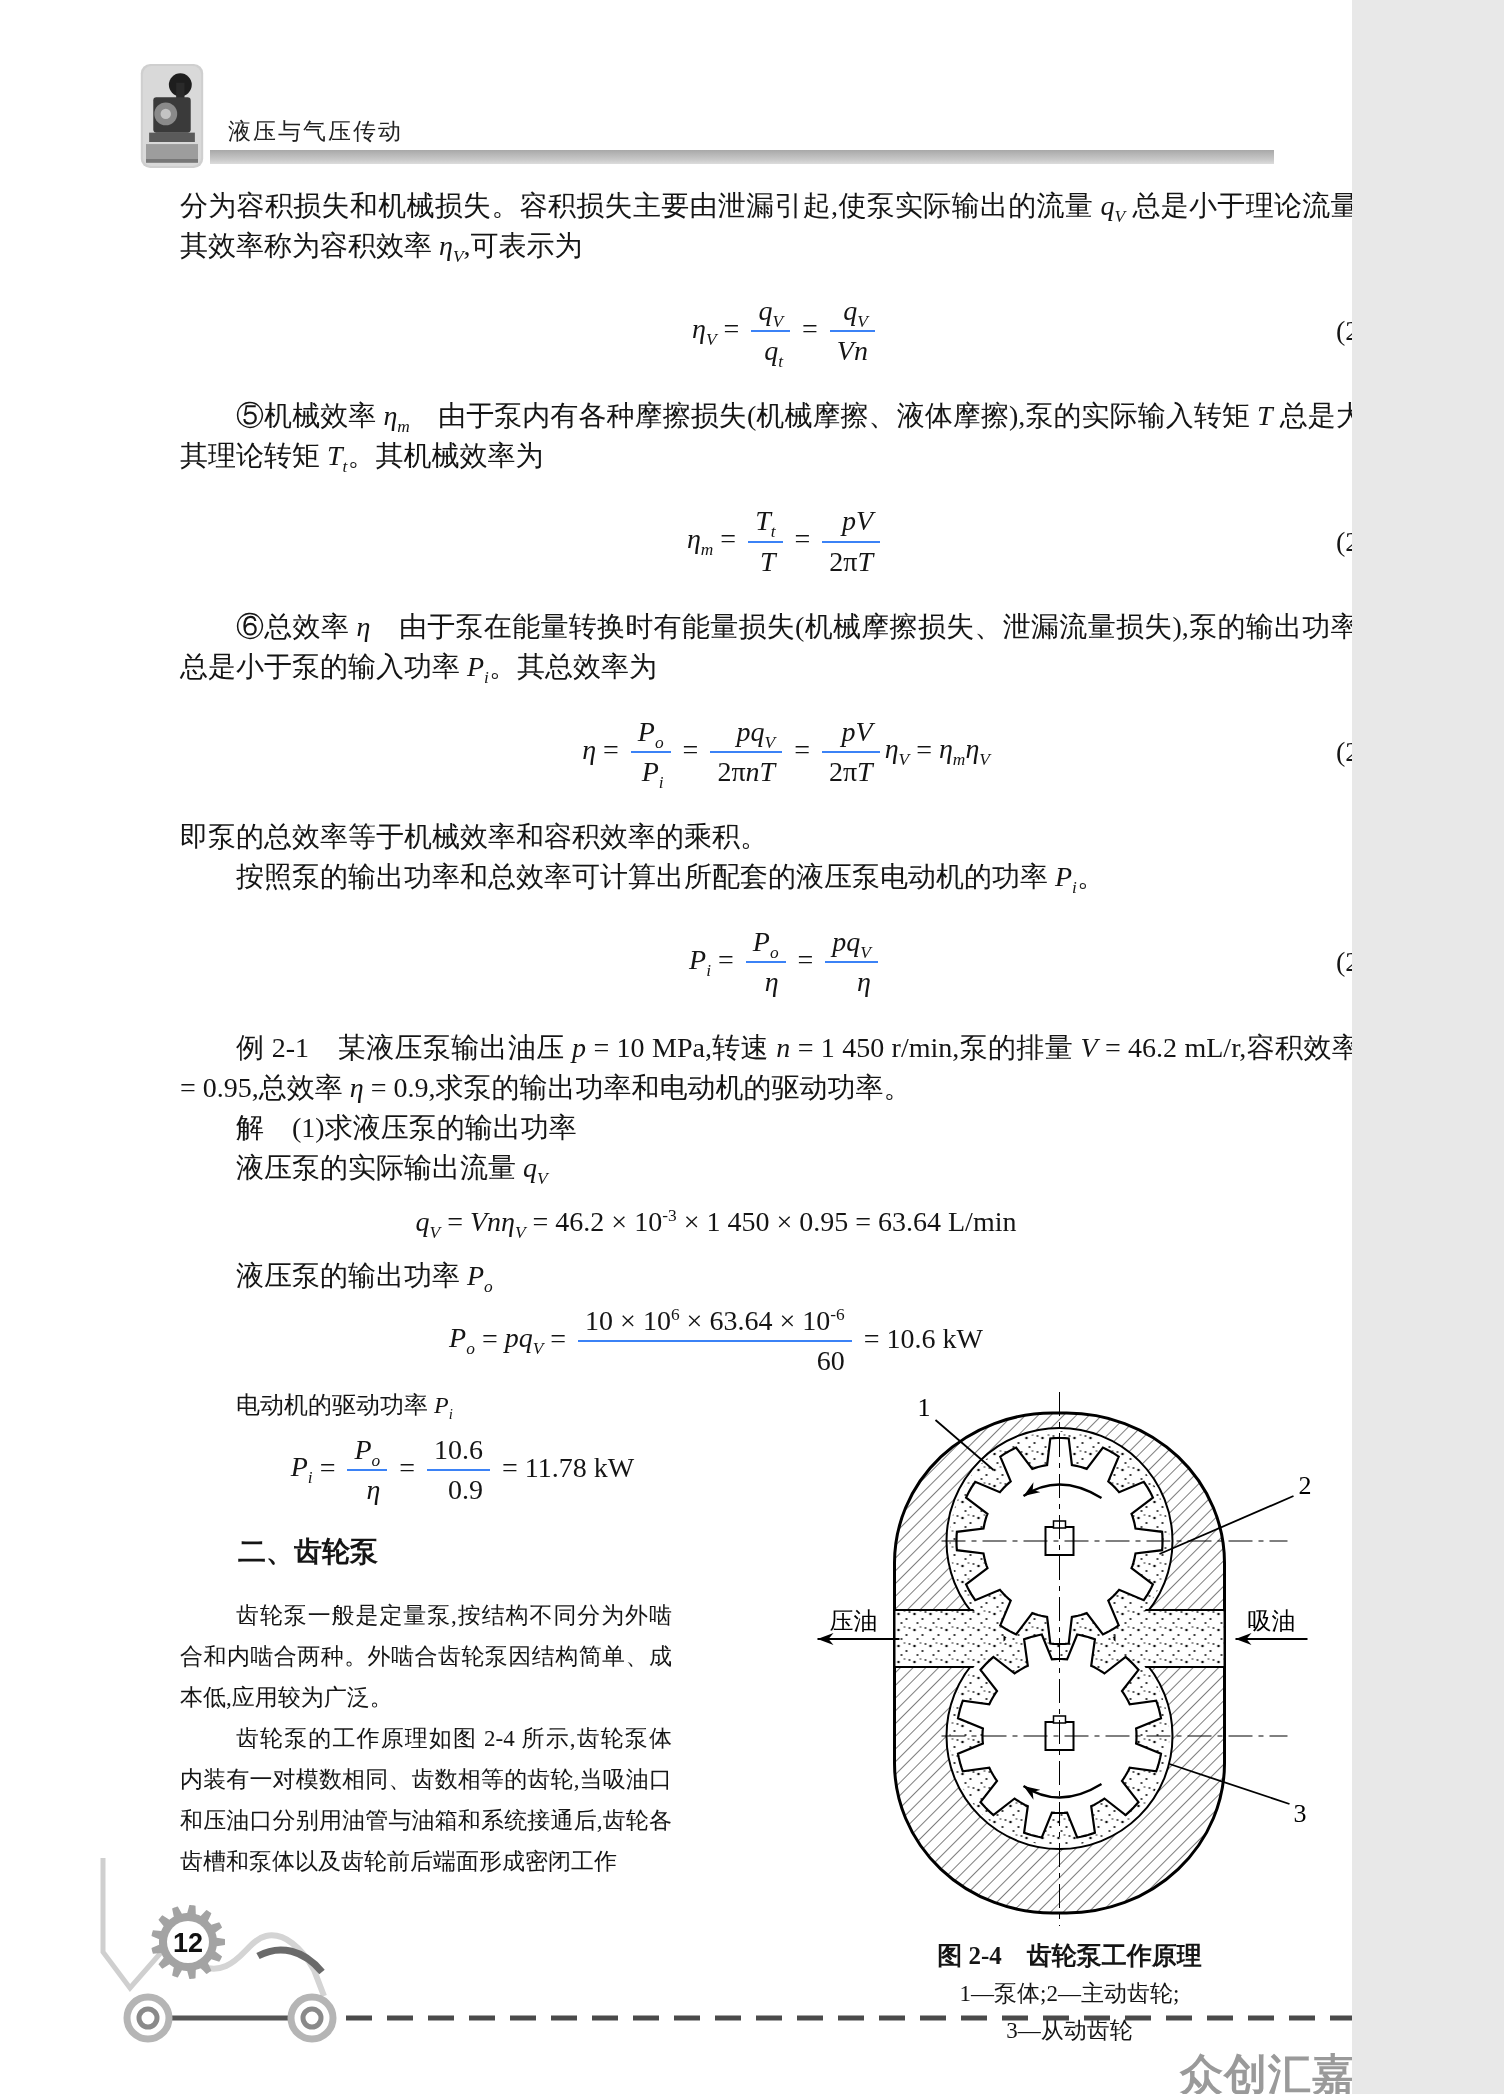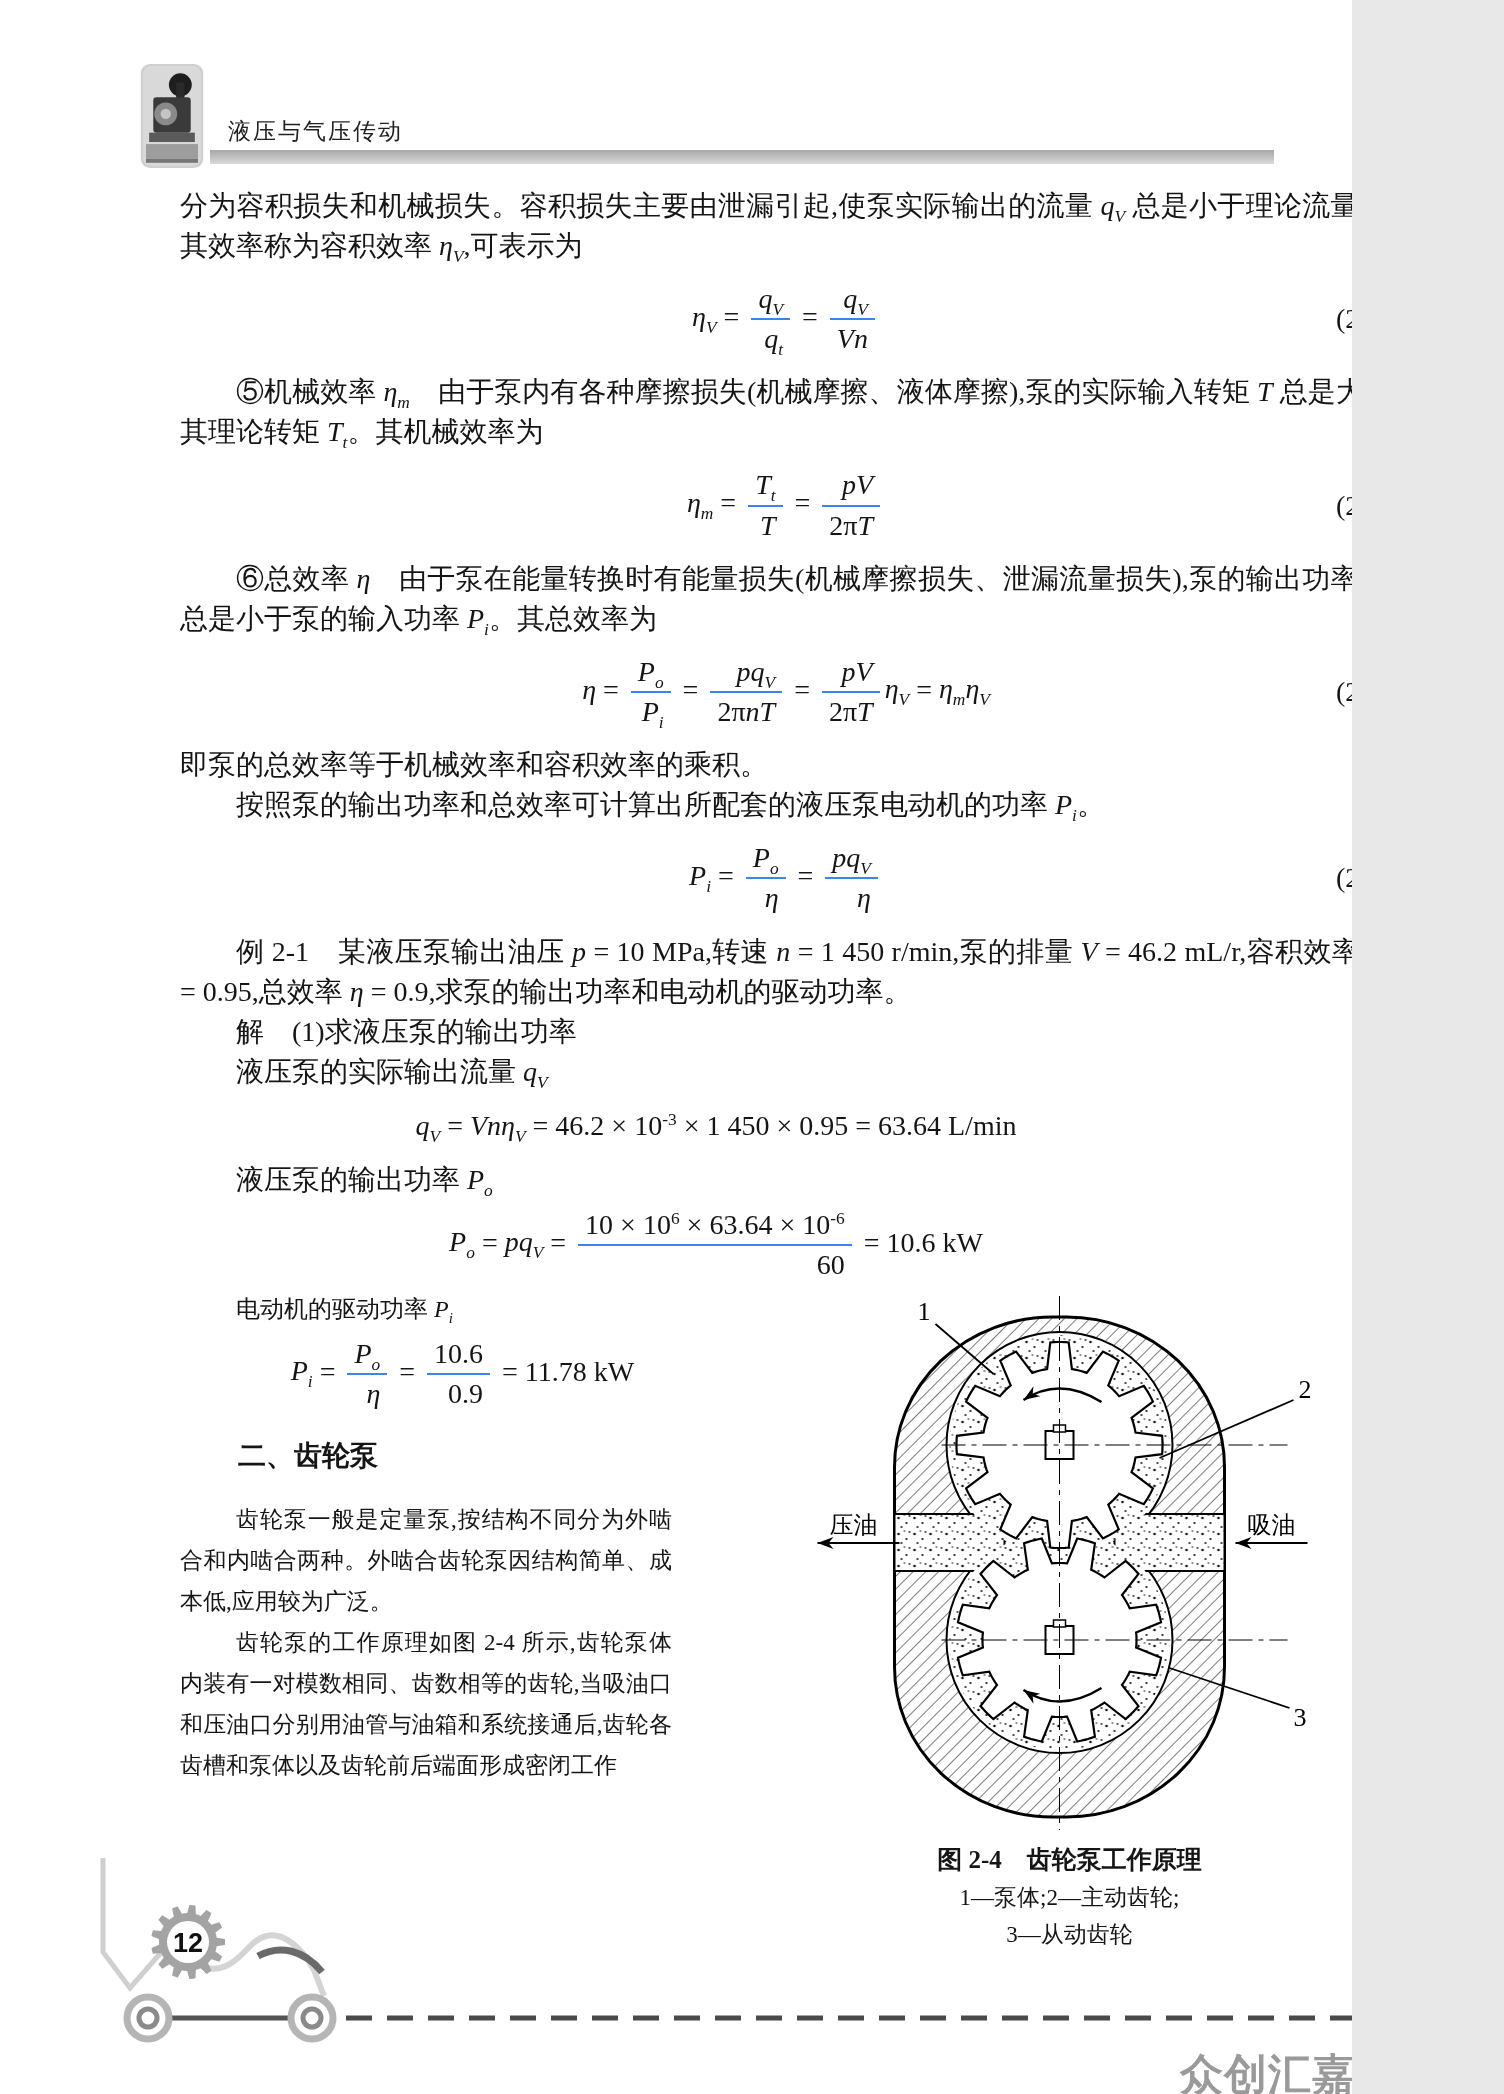--- a/index.html
+++ b/index.html
@@ -15,21 +15,21 @@
 
   
   #content{position:absolute;left:180px;top:186px;width:1212px;}
   p.bp{margin:0;font-size:28px;line-height:40px;text-align:justify;}
   p.ind{text-indent:56px;}
   .mi{font-style:italic;}
   sub,sup{font-size:0.62em;line-height:0;}
   sub.mi{font-style:italic;}
 
   .formula{position:relative;display:flex;justify-content:center;align-items:center;
-           font-size:28px;margin:16px 0;min-height:52px;}
+           font-size:28px;margin:28px 0;min-height:52px;}
   .formula.tight{margin:8px 0;}
   .formula.shiftl{padding-right:140px;}
   .f-label{position:absolute;right:0;top:50%;transform:translateY(-50%);font-size:28px;}
   .frac{display:inline-flex;flex-direction:column;text-align:right;vertical-align:middle;margin:0 5px;}
   .fr-n{display:block;padding:1px 7px 3px;line-height:1.15;}
   .fr-d{display:block;border-top:2px solid #3b82f6;padding:3px 7px 1px;line-height:1.15;}
 
   
   #cols{display:flex;justify-content:space-between;margin-top:6px;}
   #col-left{width:565px;}

